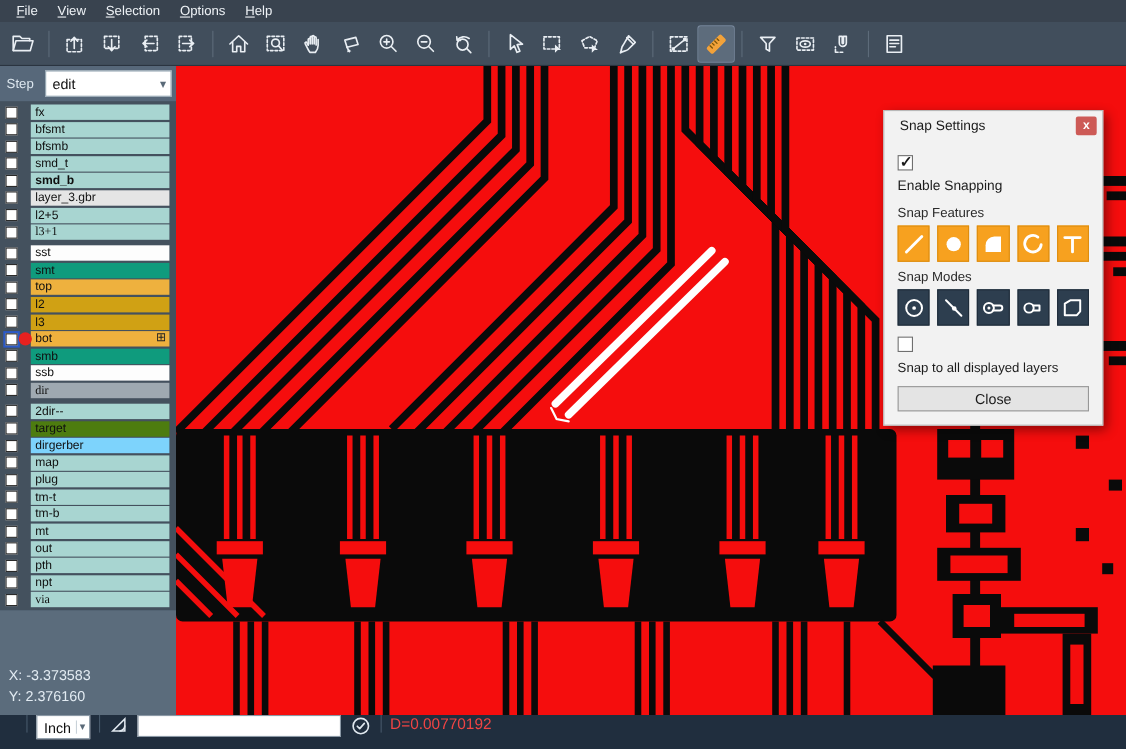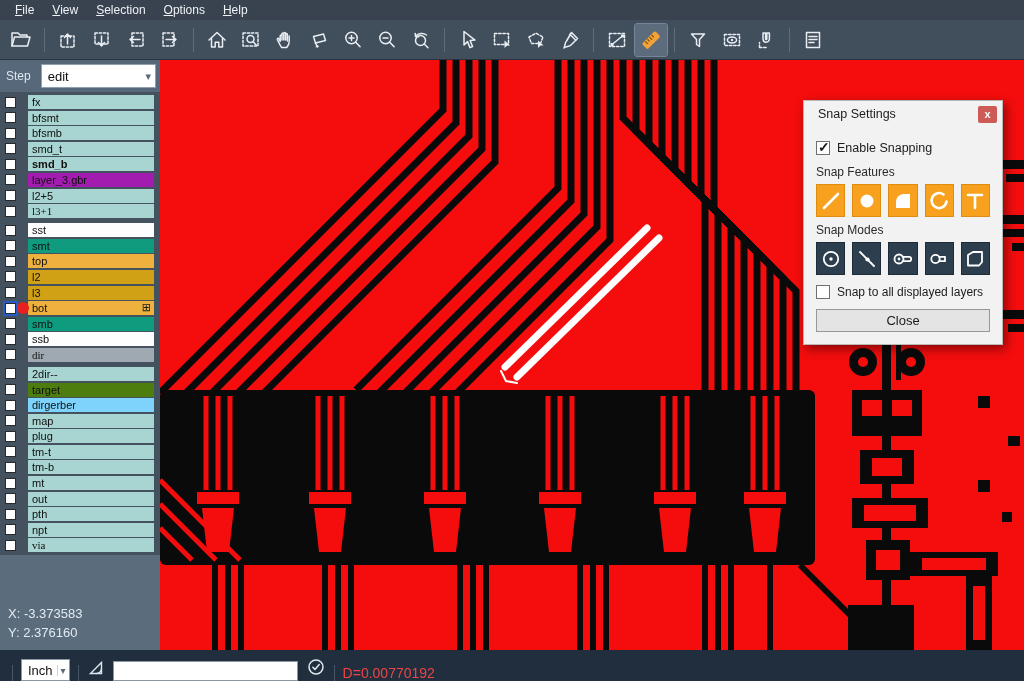--- a/index.html
+++ b/index.html
@@ -39,36 +39,36 @@
   .lr-grid { font-size:11px; line-height:13px; padding-right:3px; color:#222; }
   .lr-dot { position:absolute; left:17px; top:1px; width:12px; height:12px; border-radius:50%; background:#e8211f; z-index:2; }
   .panel-fill { flex:1 1 auto; background:#5b6c7c; }
   .coords { background:#5b6c7c; padding:4px 8px 8px 8px; color:#e2ebf2; font-size:13px; line-height:19px; flex:0 0 auto; }
 
   
   .canvas-wrap { position:absolute; left:160px; top:60px; width:864px; height:590px; background:#f50d0d; }
   .canvas-wrap svg { display:block; }
 
   
-  .bottombar { position:absolute; left:0; right:0; bottom:0; height:31px; background:#202e3e; display:flex; align-items:flex-end; padding-left:12px; gap:8px; }
+  .bottombar { position:absolute; left:0; right:0; bottom:0; height:31px; background:#202e3e; display:flex; align-items:flex-start; padding-left:24px; gap:8px; }
   .bsep { width:1px; height:16px; background:#46586a; }
   .unit-select { height:22px; background:#fff; border:1px solid #8a98a5; display:flex; align-items:center; padding:0 3px 0 6px; font-size:13px; color:#111; gap:4px; }
   .unit-chevron { color:#5a6a78; font-size:10px; border-left:1px solid #c9d2d9; padding-left:3px; }
   .angle-icon svg { stroke:#dfe7ee; fill:none; stroke-width:1.4; }
   .cmd-input { width:185px; height:20px; background:#fff; border:1px solid #8a98a5; font-size:12px; padding:0 4px; }
   .apply-icon svg { stroke:#dfe7ee; fill:none; stroke-width:1.5; stroke-linecap:round; stroke-linejoin:round; }
   .distance { color:#ef4444; font-size:14px; }
 
   
   .snap-dialog { position:absolute; left:803px; top:100px; width:200px; background:#f2f2f2; border:1px solid #b9b9b9; box-shadow:3px 4px 10px rgba(0,0,0,.45); z-index:10; }
   .sd-title-row { height:26px; display:flex; align-items:center; justify-content:space-between; padding:0 5px 0 14px; }
   .sd-title { font-size:12.5px; color:#1c1c1c; }
   .sd-close { width:19px; height:17px; background:#cd5a56; color:#fff; font-size:11px; font-weight:bold; display:flex; align-items:center; justify-content:center; border-radius:2px; line-height:1; }
   .sd-body { padding:6px 12px 12px 12px; }
-  .sd-check-row { display:flex; align-items:flex-start; gap:7px; margin:8px 0 10px 0; }
+  .sd-check-row { display:flex; align-items:flex-start; gap:7px; margin:8px 0 10px 0;flex-direction:column; }
   .cb { width:14px; height:14px; background:#fff; border:1px solid #6f6f6f; position:relative; flex:0 0 auto; }
   .cb.on::after { content:"✓"; position:absolute; top:-3px; left:1px; font-size:14px; font-weight:bold; color:#1a1a1a; }
   .cb-label { font-size:12.5px; color:#1c1c1c; }
   .sd-section-label { font-size:12px; color:#2a2a2a; margin:6px 0 5px 0; }
   .icon-row { display:flex; gap:7px; margin-bottom:4px; }
   .feat-btn { width:33px; height:33px; background:#f7a11f; border:1px solid #dd8d0f; display:flex; align-items:center; justify-content:center; }
   .feat-btn svg { stroke:#fff; fill:none; stroke-width:2.6; stroke-linecap:round; }
   .feat-btn svg .fill { fill:#fff; stroke:none; }
   .mode-btn { width:33px; height:33px; background:#2d3e4f; border:1px solid #1e2c3a; display:flex; align-items:center; justify-content:center; }
   .mode-btn svg { stroke:#fff; fill:none; stroke-width:1.8; stroke-linecap:round; stroke-linejoin:round; }
@@ -290,21 +290,21 @@
             <span class="lr-gap"></span>
             <span class="lr-name" style="background: rgb(168, 213, 209); font-weight: bold;">
               <span>smd_b</span>
             </span>
           </div>
           <div class="layer-row">
             <span class="lr-cbcell">
               <span class="lr-cb"></span>
             </span>
             <span class="lr-gap"></span>
-            <span class="lr-name" style="background: #a21caf;">
+            <span class="lr-name" style="background: #e5e5e5;">
               <span>layer_3.gbr</span>
             </span>
           </div>
           <div class="layer-row">
             <span class="lr-cbcell">
               <span class="lr-cb"></span>
             </span>
             <span class="lr-gap"></span>
             <span class="lr-name" style="background: rgb(168, 213, 209);">
               <span>l2+5</span>

